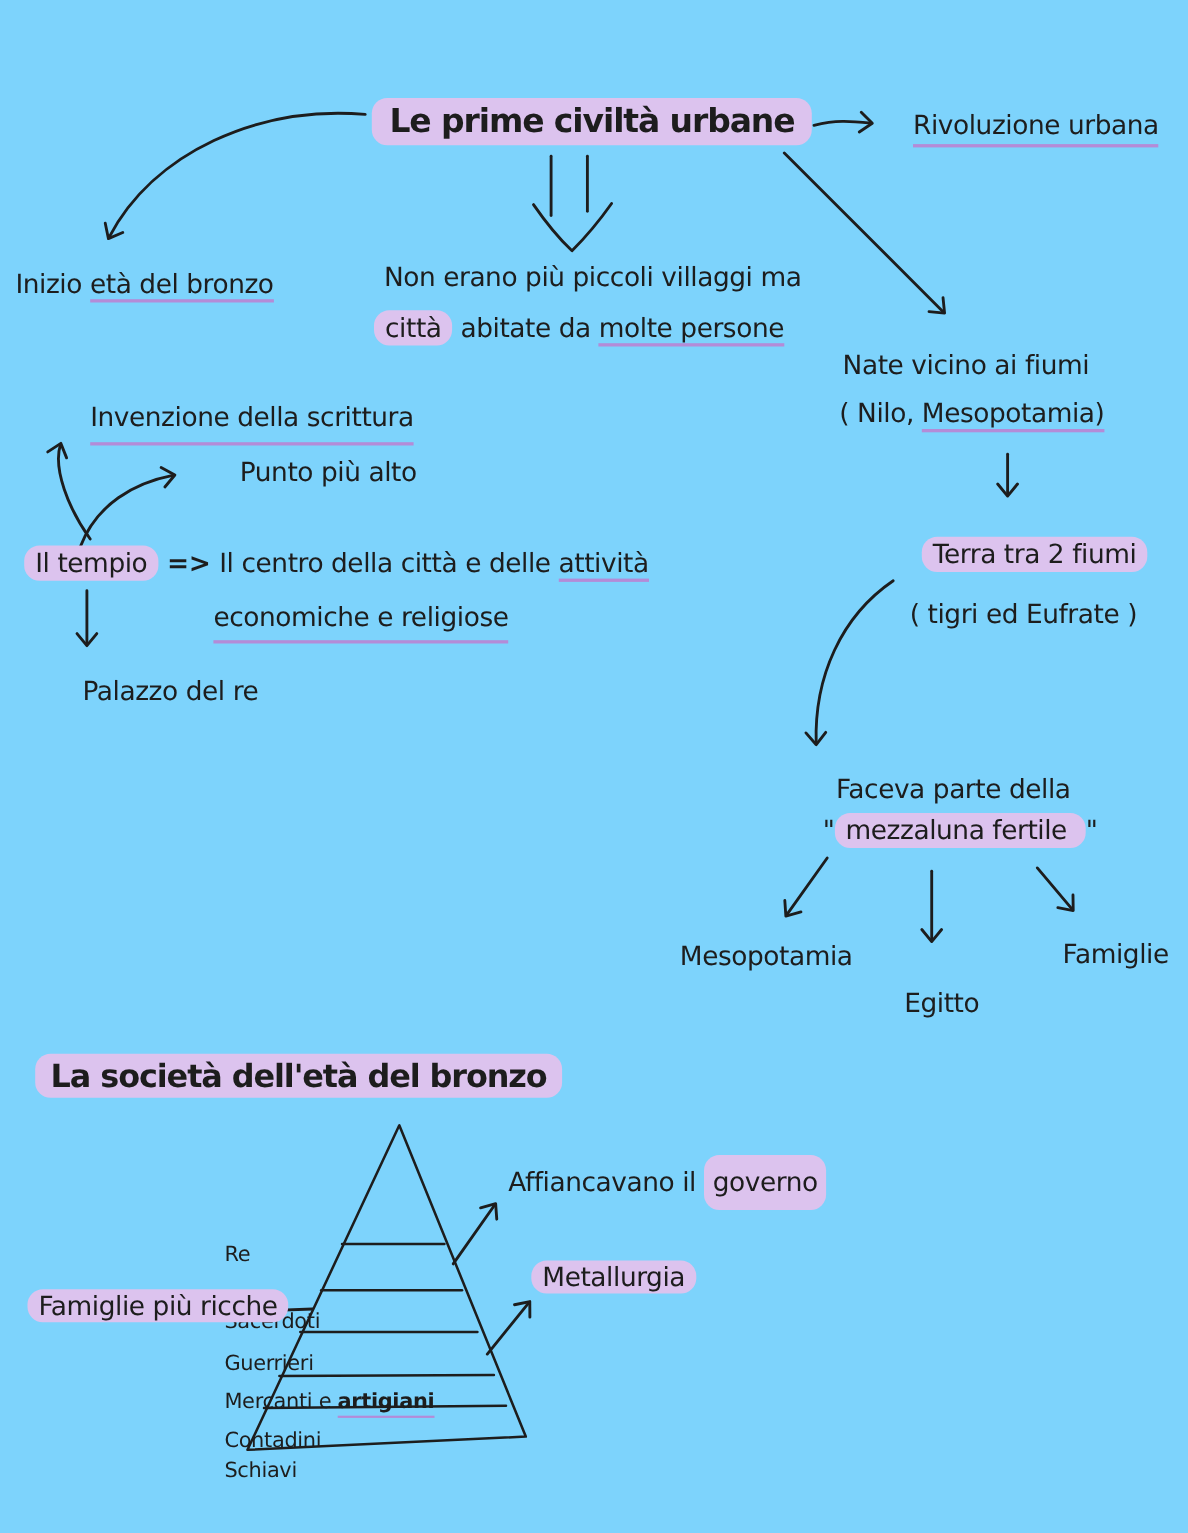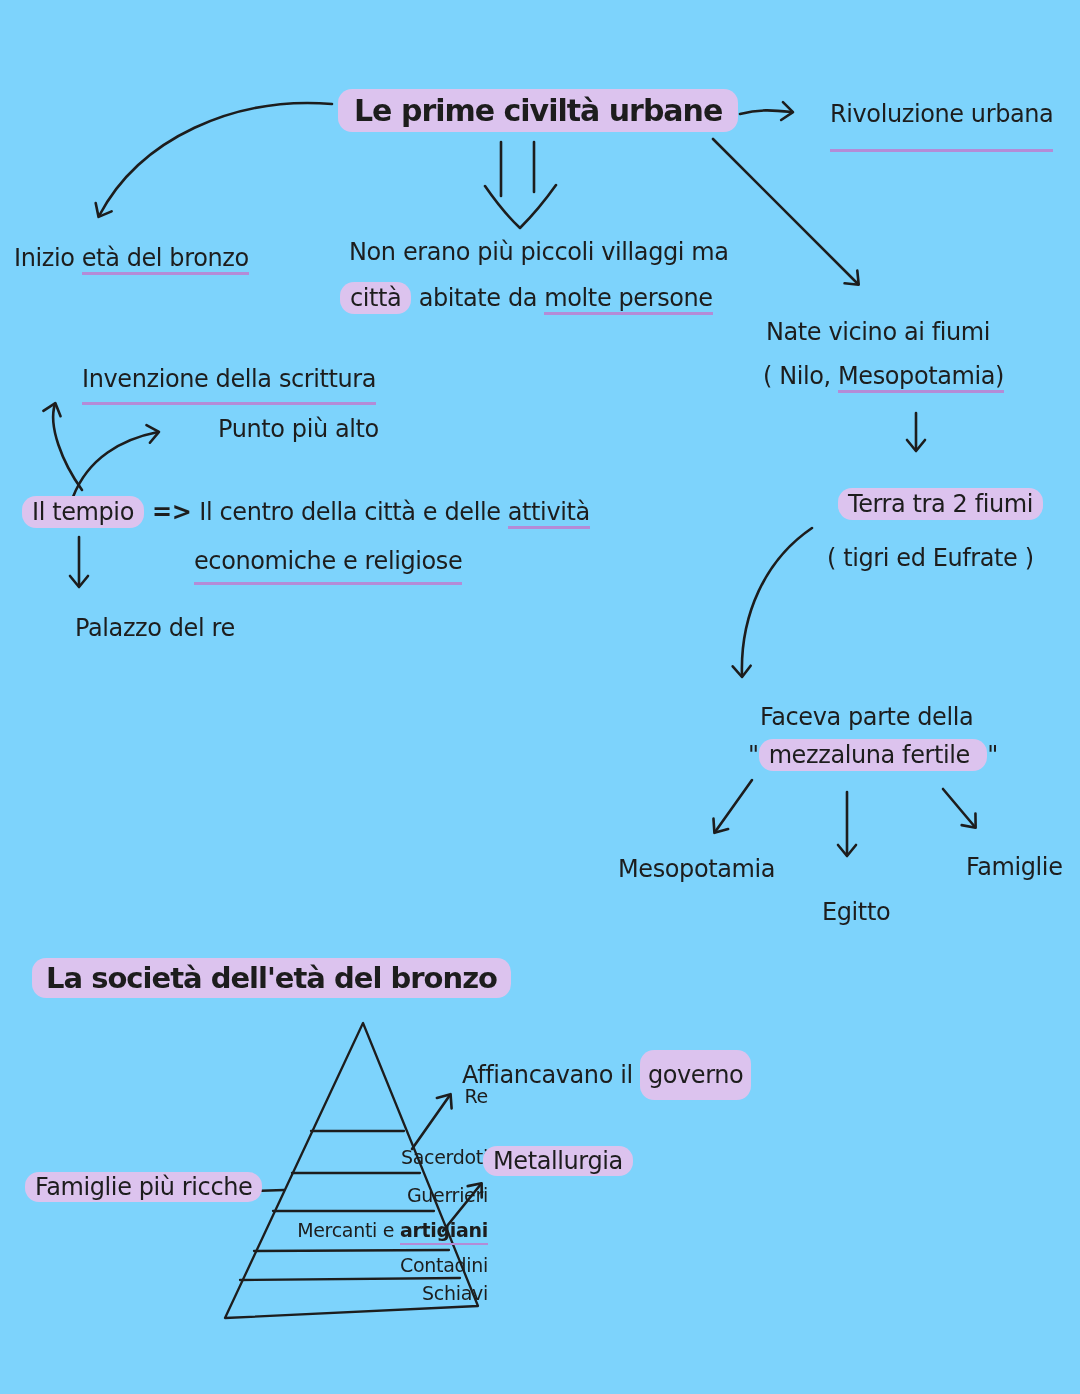--- a/index.html
+++ b/index.html
@@ -25,36 +25,37 @@
     border-radius:14px;
     padding:2px 10px;
   }
   .ul{
     border-bottom:3px solid #b48bd7;
     padding-bottom:0;
   }
   .ulb{
     display:inline-block;
     border-bottom:3px solid #b48bd7;
-    padding-bottom:20px;
+    padding-bottom:2px;
   }
   .big{
     font-weight:bold;
     font-size:30px;
     letter-spacing:-1px;
   }
   .prow{
     position:absolute;
-    left:188px;
+    left:204px;
     width:300px;
-    text-align:right;
+    text-align:left;
     font-size:19px;
     letter-spacing:-0.3px;
     white-space:nowrap;
     color:#1d1d1d;
+    margin-top:44px;
   }
   .ulp{
     border-bottom:2.5px solid #b48bd7;
     padding-bottom:2px;
     font-weight:bold;
   }
   .arrowtxt{margin:0 8px;font-weight:600;}
 </style>
 </head>
 <body>

